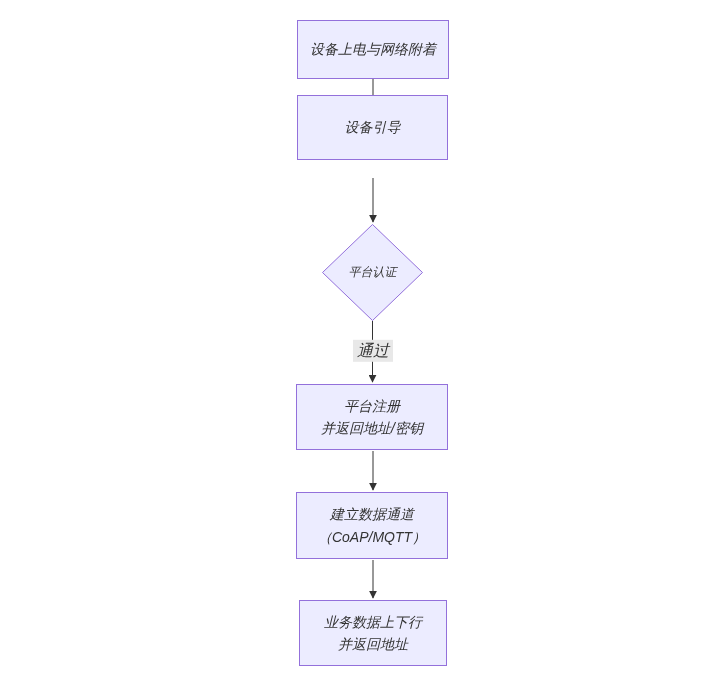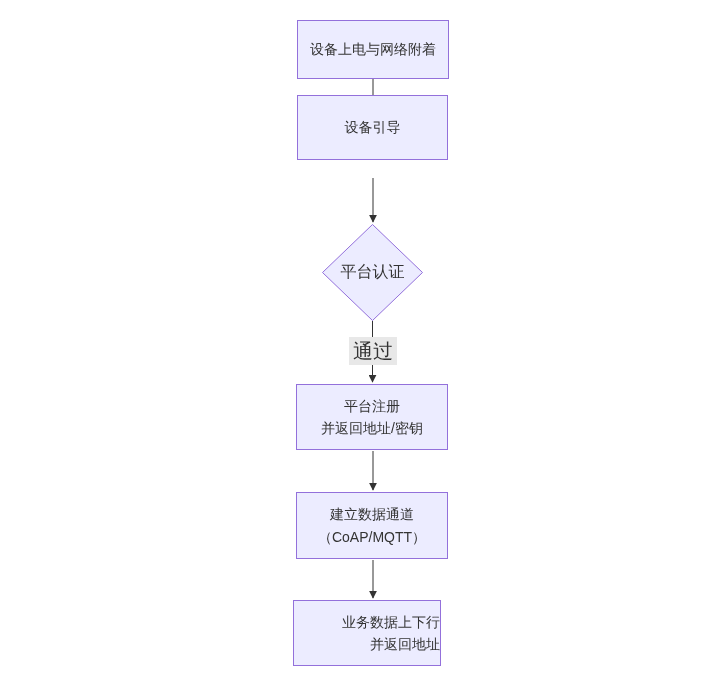--- a/index.html
+++ b/index.html
@@ -6,41 +6,41 @@
     --node-fill:#ECECFF;
     --node-border:#9370DB;
     --text-color:#333333;
     --arrow-color:#333333;
     --edge-label-bg:#e8e8e8;
     --canvas-bg:#ffffff;
   }
   *{margin:0;padding:0;box-sizing:border-box;}
   html,body{width:726px;height:700px;background:var(--canvas-bg);overflow:hidden;}
   body{font-family:"Liberation Sans","DejaVu Sans",sans-serif;}
-  .diagram{position:relative;width:726px;height:700px;background:var(--canvas-bg);}
+  .diagram{position:relative;width:726px;height:700px;background:var(--canvas-bg);font-style:italic;}
   .edges{position:absolute;left:0;top:0;width:726px;height:700px;pointer-events:none;}
   .node{
     position:absolute;
     background:var(--node-fill);
     border:1px solid var(--node-border);
     color:var(--text-color);
     display:flex;flex-direction:column;align-items:center;justify-content:center;
     font-size:14px;line-height:1.6;text-align:center;
   }
   .node-line{white-space:nowrap;}
   .diamond-wrap{
     position:absolute;display:flex;align-items:center;justify-content:center;
-    color:var(--text-color);font-size:16px;
+    color:var(--text-color);font-size:12px;
   }
   .diamond-wrap svg{position:absolute;left:0;top:0;}
   .diamond-label{position:relative;z-index:2;white-space:nowrap;}
   .edge-label{
     position:absolute;transform:translate(-50%,-50%);
     background:var(--edge-label-bg);color:var(--text-color);
-    font-size:20px;line-height:1.4;padding:0 4px;white-space:nowrap;z-index:3;
+    font-size:16px;line-height:1.4;padding:0 4px;white-space:nowrap;z-index:3;
   }
 </style>
 </head>
 <body>
 
 <div class="diagram">
 
   <svg class="edges" width="726" height="700" viewBox="0 0 726 700">
     <defs>
       <marker id="arrow" viewBox="0 0 10 10" refX="9" refY="5" markerWidth="8" markerHeight="8" orient="auto">
@@ -74,18 +74,18 @@
   <div class="node" style="left:296px;top:492px;width:152px;height:67px;">
     <div class="node-line">建立数据通道</div>
     <div class="node-line">（CoAP/MQTT）</div>
   </div>
 
   <div class="node" style="left:296px;top:384px;width:152px;height:66px;">
     <div class="node-line">平台注册</div>
     <div class="node-line">并返回地址/密钥</div>
   </div>
 
-  <div class="node" style="left:293px;top:600px;width:148px;height:66px;align-items:flex-end;">
+  <div class="node" style="left:299px;top:600px;width:148px;height:66px;">
     <div class="node-line">业务数据上下行</div>
     <div class="node-line">并返回地址</div>
   </div>
 
 </div>
 
 </body></html>

